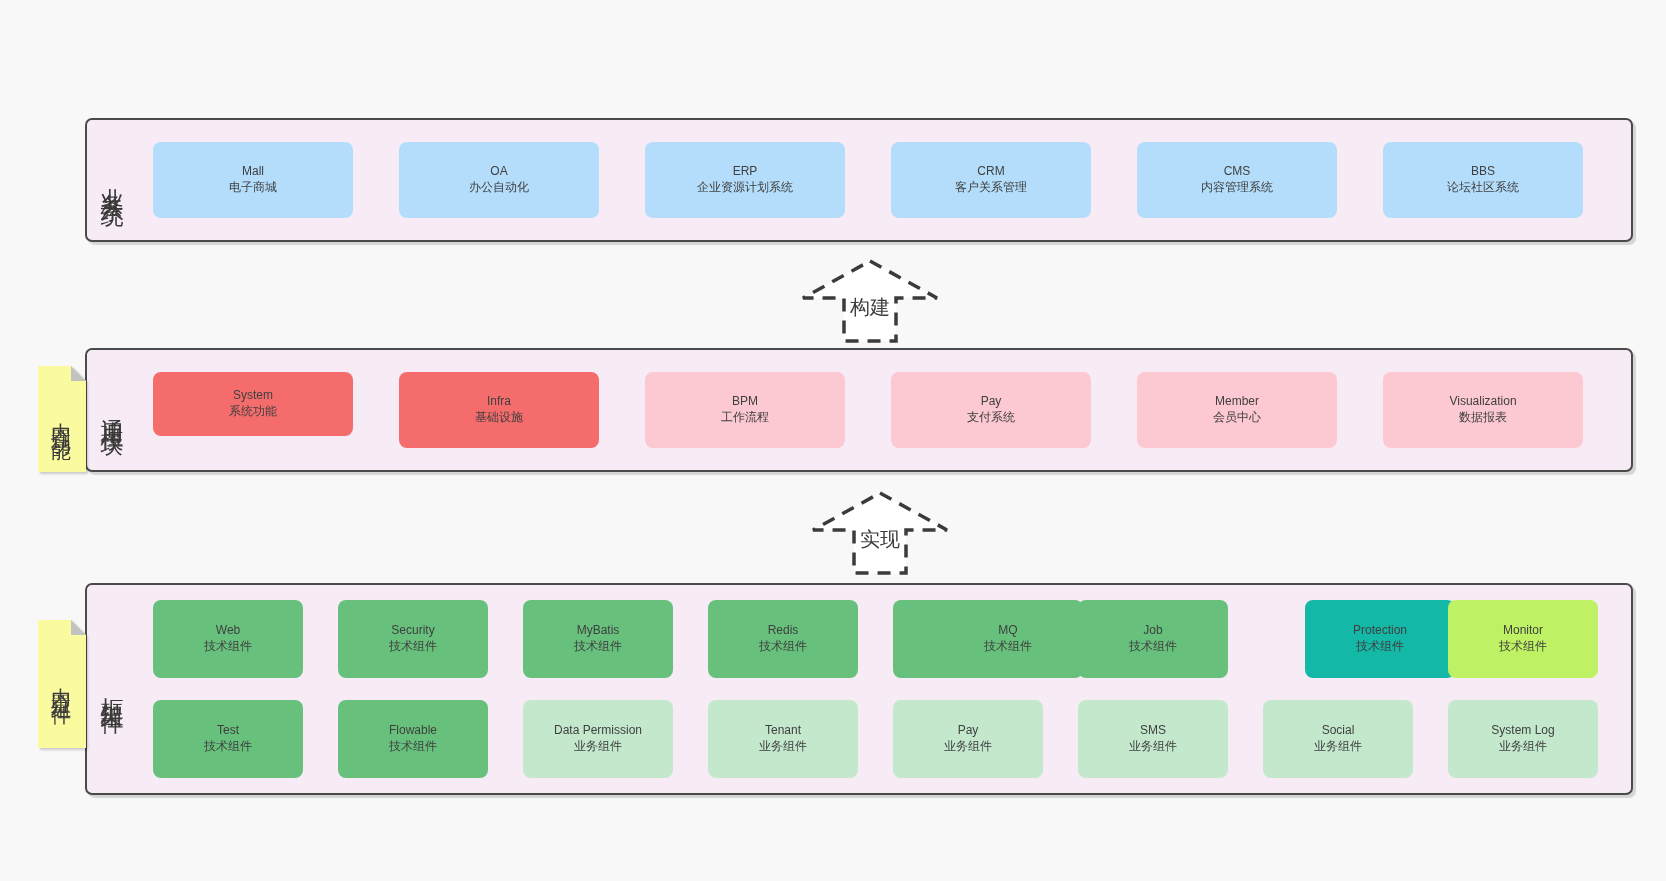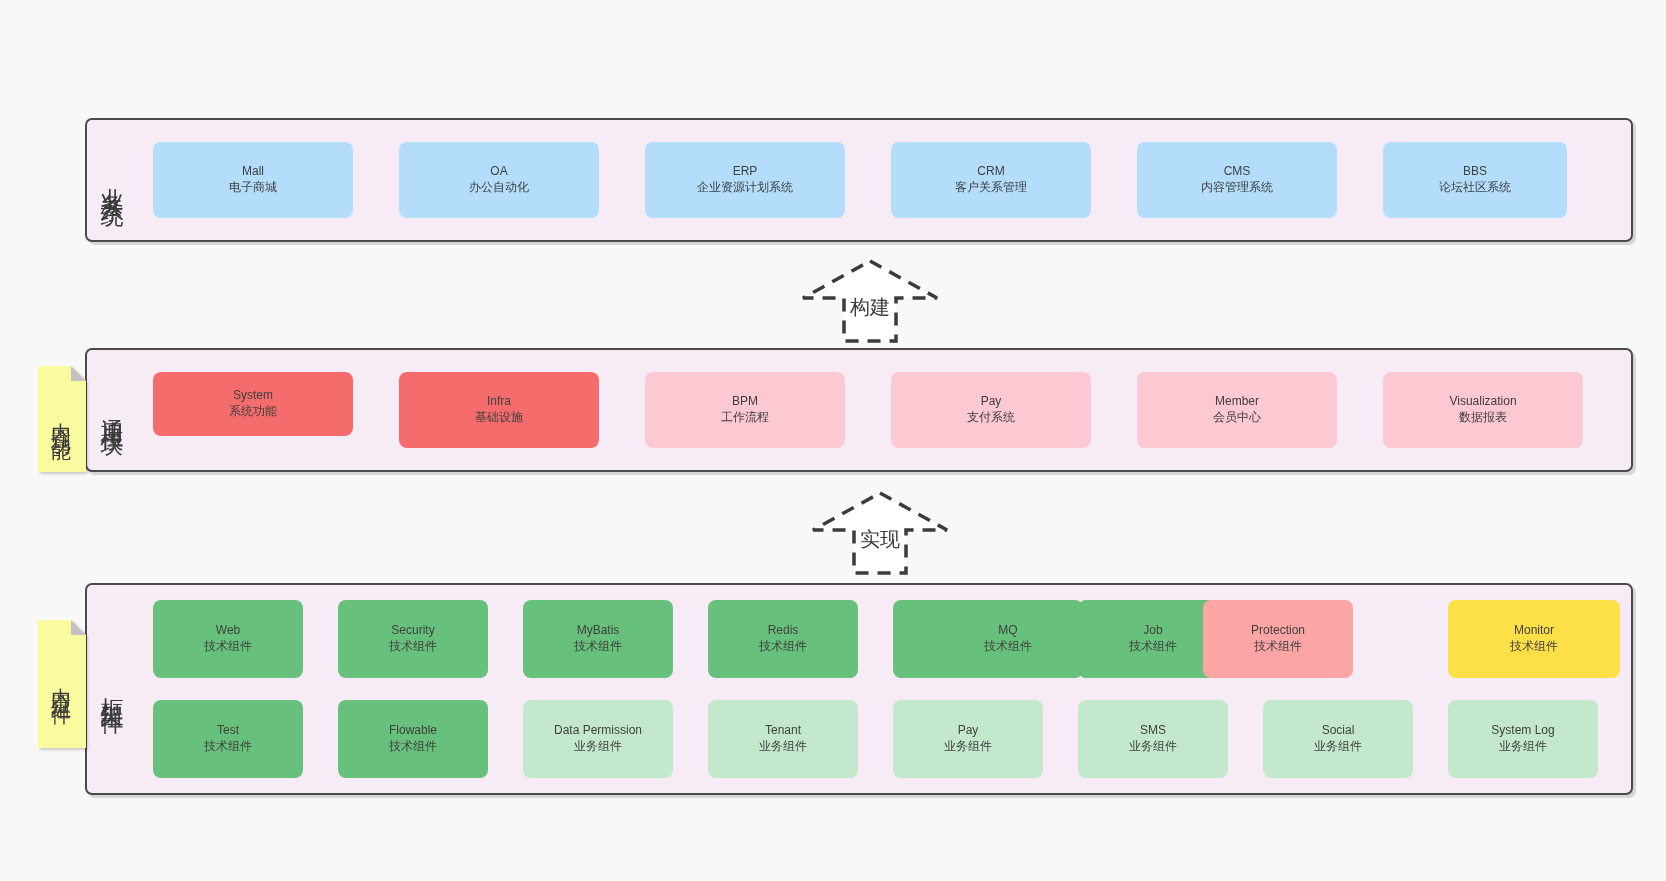--- a/index.html
+++ b/index.html
@@ -79,21 +79,21 @@
     <div class="s">企业资源计划系统</div>
   </div>
   <div class="box" style="left: 891px; top: 142px; width: 200px; height: 76px; background: rgb(179, 221, 251);">
     <div class="t">CRM</div>
     <div class="s">客户关系管理</div>
   </div>
   <div class="box" style="left: 1137px; top: 142px; width: 200px; height: 76px; background: rgb(179, 221, 251);">
     <div class="t">CMS</div>
     <div class="s">内容管理系统</div>
   </div>
-  <div class="box" style="left: 1383px; top: 142px; width: 184px; height: 76px; background: rgb(179, 221, 251);">
+  <div class="box" style="left: 1383px; top: 142px; width: 200px; height: 76px; background: rgb(179, 221, 251);">
     <div class="t">BBS</div>
     <div class="s">论坛社区系统</div>
   </div>
 
   <svg class="arrow" style="left:800px;top:258px" width="140" height="86" viewBox="0 0 140 86">
     <polygon points="70,3 137,40 96,40 96,83 44,83 44,40 3,40" fill="#ffffff" stroke="#3b3b3b" stroke-width="3.5" stroke-dasharray="13 9"></polygon>
   </svg>
   <div class="arrow-label" style="left:800px;top:294px;width:140px">
     <span>构建</span>
   </div>
@@ -165,25 +165,25 @@
     <div class="s">技术组件</div>
   </div>
   <div class="box" style="left: 893px; top: 600px; width: 150px; height: 78px; background: rgb(103, 193, 124); padding-left: 40px;">
     <div class="t">MQ</div>
     <div class="s">技术组件</div>
   </div>
   <div class="box" style="left: 1078px; top: 600px; width: 150px; height: 78px; background: rgb(103, 193, 124);">
     <div class="t">Job</div>
     <div class="s">技术组件</div>
   </div>
-  <div class="box" style="left: 1203px; top: 600px; width: 150px; height: 78px; background: #fca5a5;">
+  <div class="box" style="left: 1305px; top: 600px; width: 150px; height: 78px; background: #14b8a6;">
     <div class="t">Protection</div>
     <div class="s">技术组件</div>
   </div>
-  <div class="box" style="left: 1448px; top: 600px; width: 172px; height: 78px; background: #fde047;">
+  <div class="box" style="left: 1448px; top: 600px; width: 150px; height: 78px; background: #bef264;">
     <div class="t">Monitor</div>
     <div class="s">技术组件</div>
   </div>
 
   <div class="box" style="left: 153px; top: 700px; width: 150px; height: 78px; background: rgb(103, 193, 124);">
     <div class="t">Test</div>
     <div class="s">技术组件</div>
   </div>
   <div class="box" style="left: 338px; top: 700px; width: 150px; height: 78px; background: rgb(103, 193, 124);">
     <div class="t">Flowable</div>

